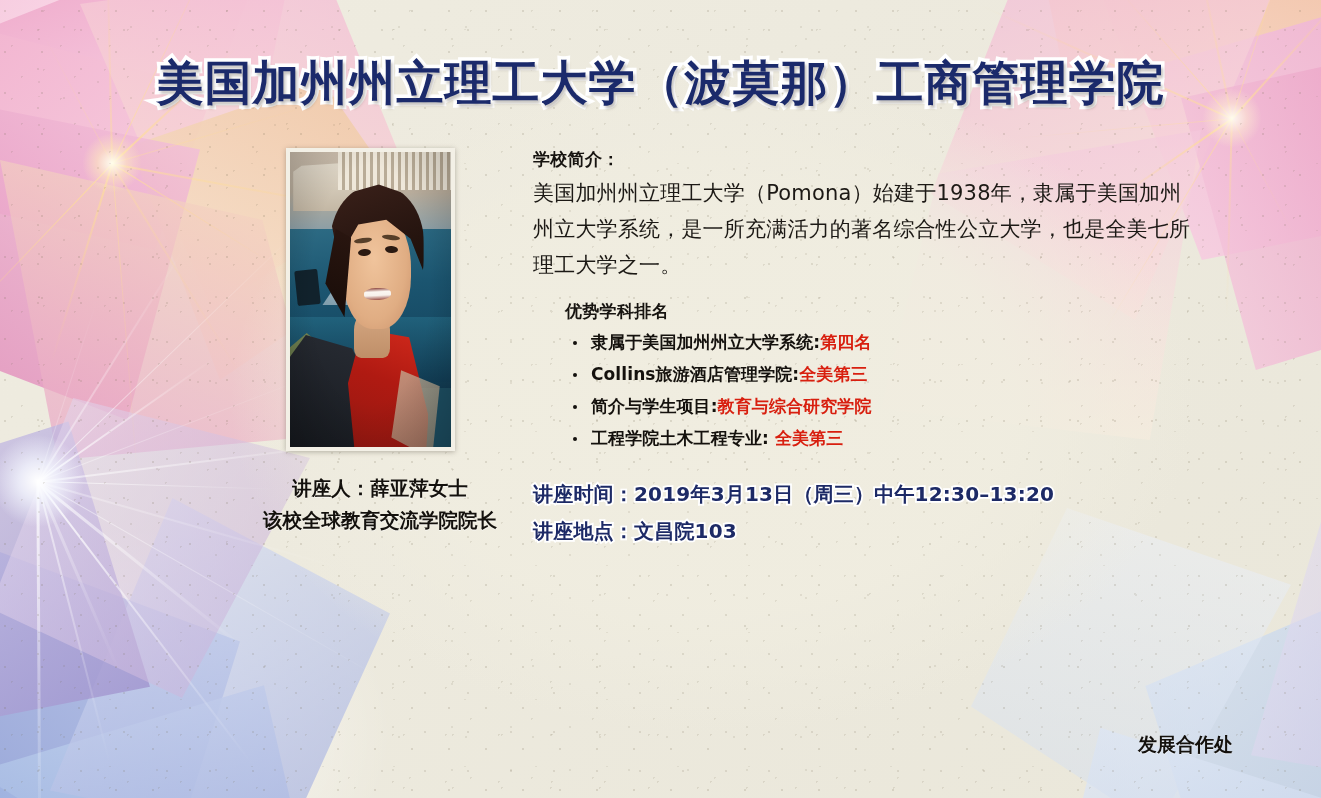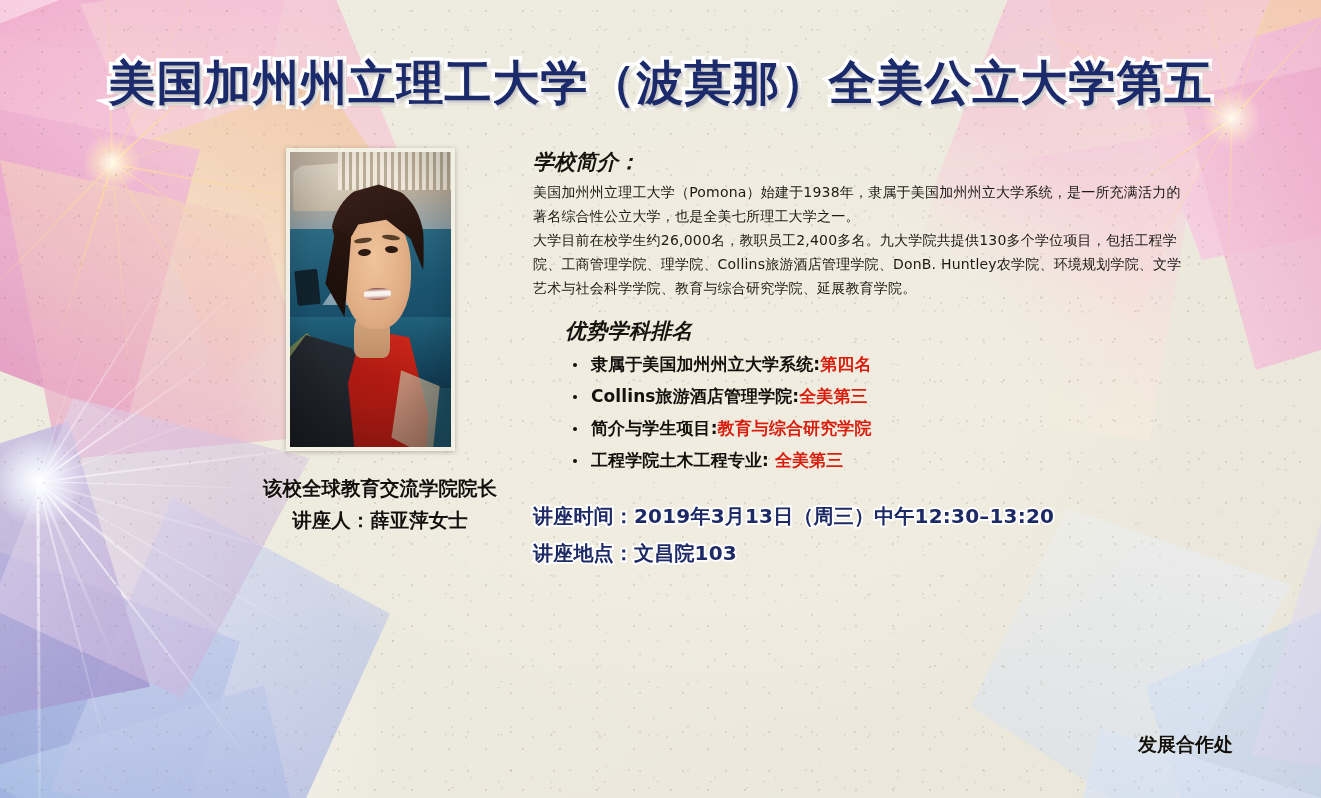--- a/index.html
+++ b/index.html
@@ -177,25 +177,25 @@
 
   .speaker {
     margin-top:22px; text-align:center;
     color:#14110d; font-weight:bold; font-size:19.5px; line-height:1.62;
     text-shadow:0 1px 0 rgba(255,255,255,.5);
   }
 
   
   #right-col { position:absolute; left:533px; top:148px; width:660px; }
   .sec-head {
-    font-size:21px; font-weight:bold; color:#171410;
-    margin-bottom:4px; letter-spacing:.3px;font-style:italic;
+    font-size:17px; font-weight:bold; color:#171410;
+    margin-bottom:4px; letter-spacing:.3px;
   }
   .para {
-    font-size:14px; color:#1c1915; line-height:1.72; letter-spacing:.2px;
+    font-size:21px; color:#1c1915; line-height:1.72; letter-spacing:.2px;
   }
   .para p { margin:0; }
   #sec-rank { margin-top:17px;margin-left:32px; }
   #bullets { list-style:none; margin-top:4px; }
   #bullets li {
     position:relative; padding-left:26px;
     font-size:17px; font-weight:bold; color:#14110d;
     line-height:1.47; margin-top:7px; letter-spacing:.1px;
   }
   #bullets li::before {
@@ -307,21 +307,21 @@
 
   <div class="spark" id="spark-tl"></div>
   <div class="spark" id="spark-tr"></div>
   <div class="spark" id="spark-bl"></div>
 
   <div class="veil"></div>
   <div class="grain"></div>
 
   <div id="content">
 
-    <div id="title">美国加州州立理工大学（波莫那）全美公立大学第五</div>
+    <div id="title">美国加州州立理工大学（波莫那）工商管理学院</div>
 
     <div id="left-col">
       <div id="photo">
         <div class="ph ph-sky"></div>
         <div class="ph ph-bldg"></div>
         <div class="ph ph-bldg2"></div>
         <div class="ph ph-water"></div>
         <div class="ph ph-water2"></div>
         <div class="ph ph-boat"></div>
         <div class="ph ph-sail"></div>
@@ -334,31 +334,30 @@
         <div class="ph ph-hair"></div>
         <div class="ph ph-hair2"></div>
         <div class="ph ph-browL"></div>
         <div class="ph ph-browR"></div>
         <div class="ph ph-eyeL"></div>
         <div class="ph ph-eyeR"></div>
         <div class="ph ph-mouth"></div>
         <div class="ph ph-vig"></div>
       </div>
       <div class="speaker">
+        <div>讲座人：薛亚萍女士</div>
         <div>该校全球教育交流学院院长</div>
-        <div>讲座人：薛亚萍女士</div>
       </div>
     </div>
 
     <div id="right-col">
 
       <div class="sec-head">学校简介：</div>
       <div class="para">
         <p>美国加州州立理工大学（Pomona）始建于1938年，隶属于美国加州州立大学系统，是一所充满活力的著名综合性公立大学，也是全美七所理工大学之一。</p>
-        <p>大学目前在校学生约26,000名，教职员工2,400多名。九大学院共提供130多个学位项目，包括工程学院、工商管理学院、理学院、Collins旅游酒店管理学院、DonB. Huntley农学院、环境规划学院、文学艺术与社会科学学院、教育与综合研究学院、延展教育学院。</p>
       </div>
 
       <div id="sec-rank">
         <div class="sec-head">优势学科排名</div>
         <ul id="bullets">
           <li><span>隶属于美国加州州立大学系统:</span><span class="rank">第四名</span></li>
           <li><span>Collins旅游酒店管理学院:</span><span class="rank">全美第三</span></li>
           <li><span>简介与学生项目:</span><span class="rank">教育与综合研究学院</span></li>
           <li><span>工程学院土木工程专业: </span><span class="rank">全美第三</span></li>
         </ul>

